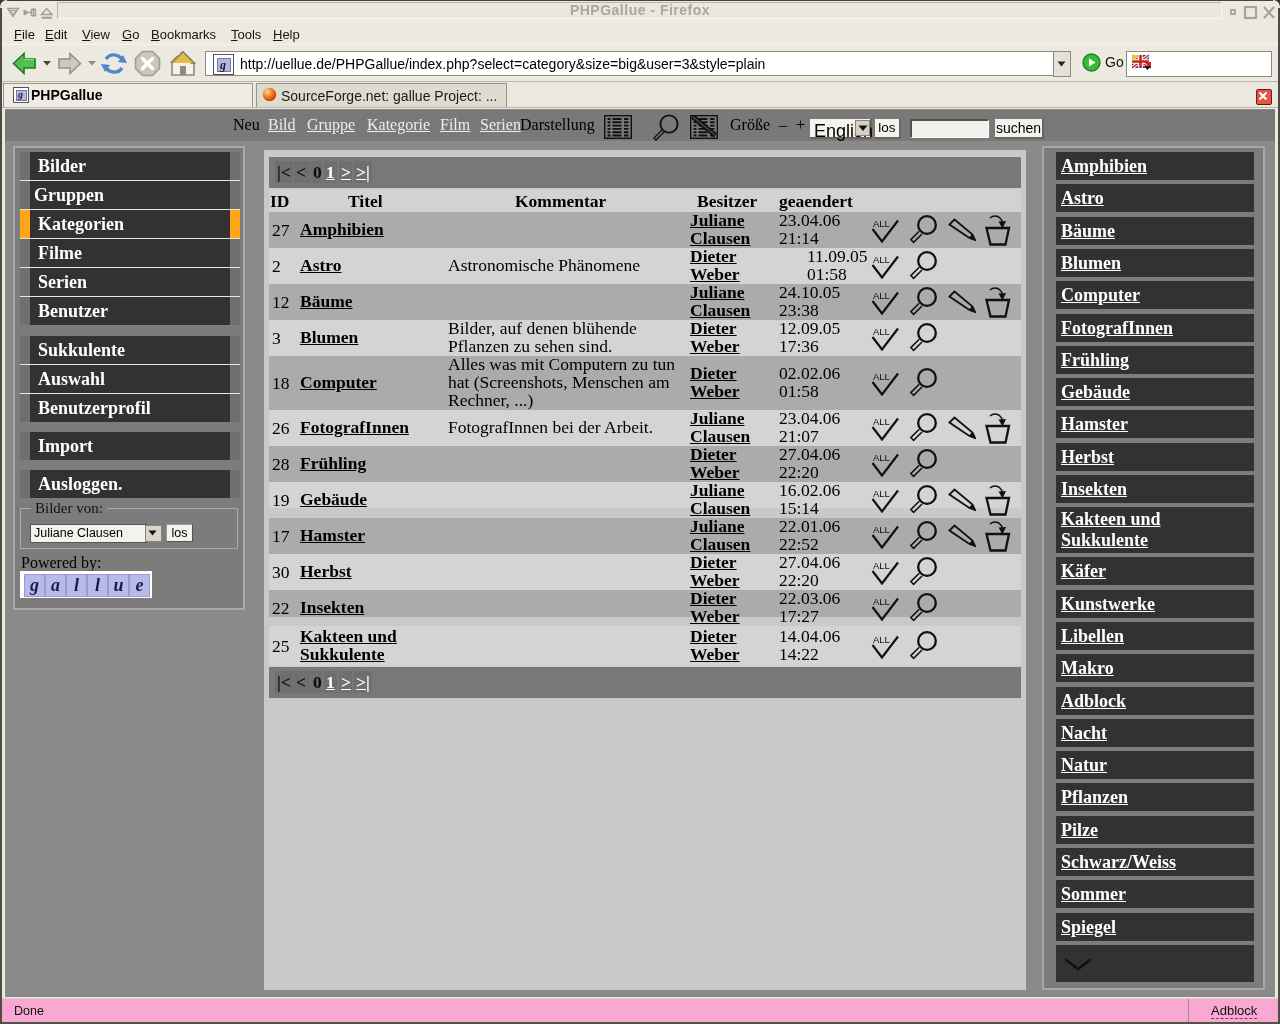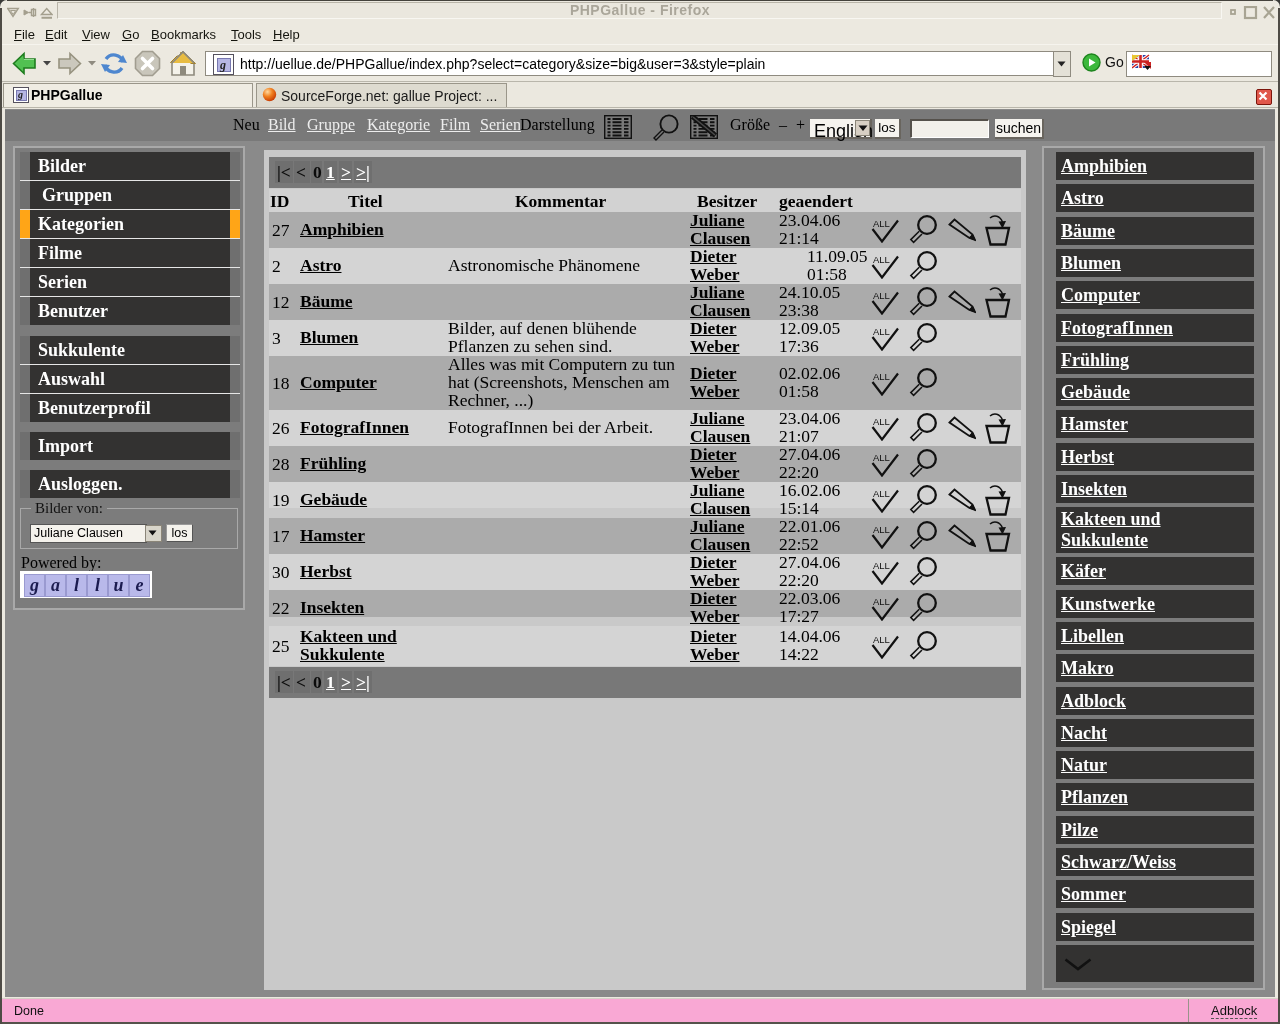--- a/index.html
+++ b/index.html
@@ -199,21 +199,21 @@
 <div class="abs sans" style="left:990px;top:9px;width:47px;height:18px;background:#f5f3ee;border-right:2px solid #69655e;border-bottom:2px solid #69655e;text-align:center;font-size:14px;line-height:18px;">suchen</div>
 </div>
 <div class="abs" id="lpanel" style="left:8px;top:37px;width:228px;height:460px;border:2px solid #a9a9a9;background:#7c7c7c;">
 <div class="lbtn" style="top:4px">
       <div class="mk" style="left:0;background:#6f6f6f"></div>
       <div class="bd"><span style="padding-left:8px">Bilder</span></div>
       <div class="mk" style="left:210px;background:#6f6f6f"></div>
     </div>
 <div class="lbtn" style="top:33px">
       <div class="mk" style="left:0;background:#6f6f6f"></div>
-      <div class="bd"><span style="padding-left:12px">Gruppen</span></div>
+      <div class="bd"><span style="padding-left:4px">Gruppen</span></div>
       <div class="mk" style="left:210px;background:#6f6f6f"></div>
     </div>
 <div class="lbtn" style="top:62px">
       <div class="mk" style="left:0;background:#ffa517"></div>
       <div class="bd"><span style="padding-left:8px">Kategorien</span></div>
       <div class="mk" style="left:210px;background:#ffa517"></div>
     </div>
 <div class="lbtn" style="top:91px">
       <div class="mk" style="left:0;background:#6f6f6f"></div>
       <div class="bd"><span style="padding-left:8px">Filme</span></div>

